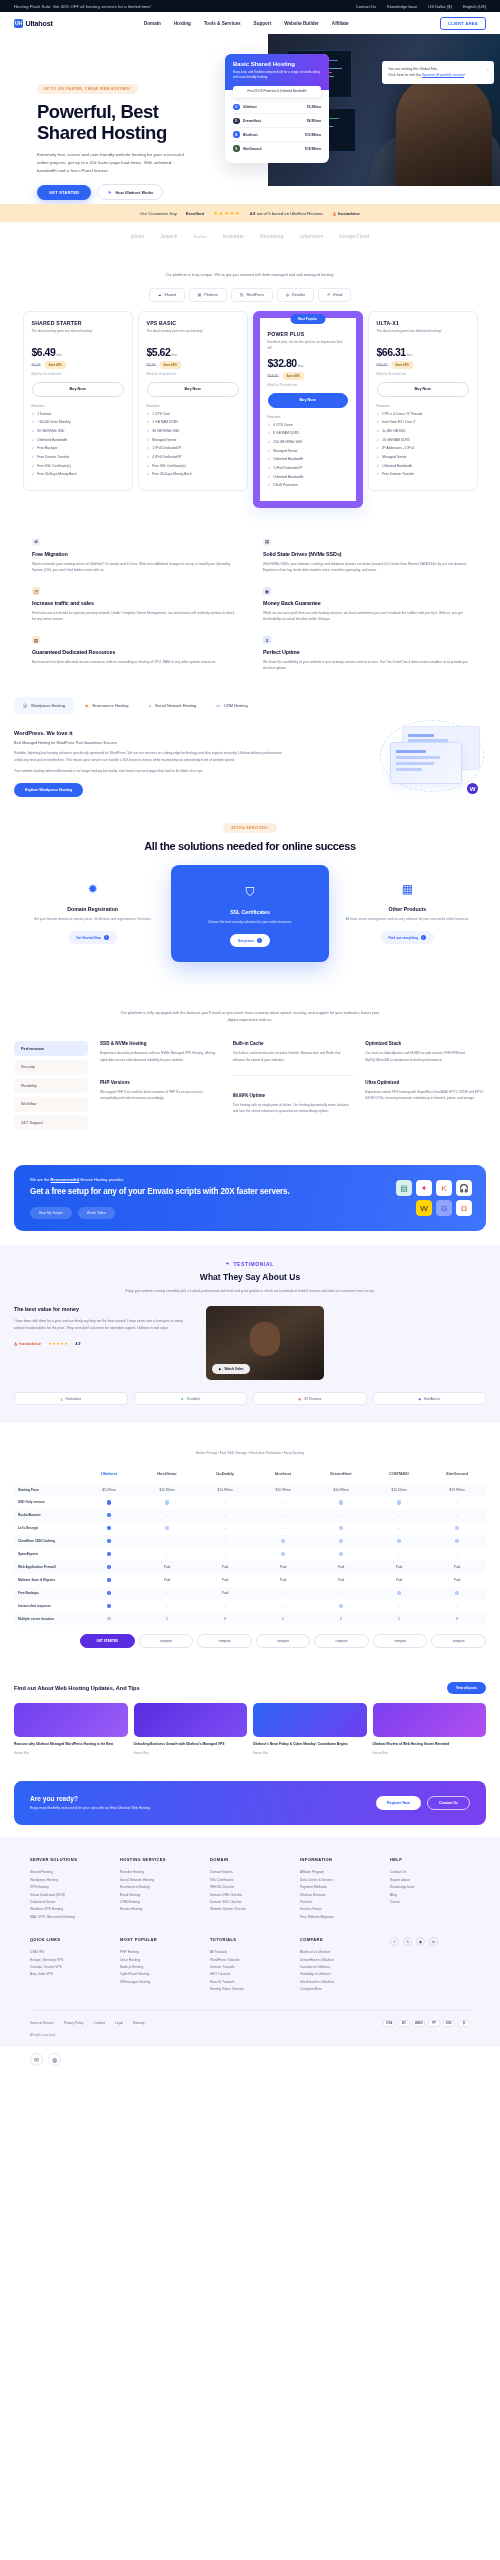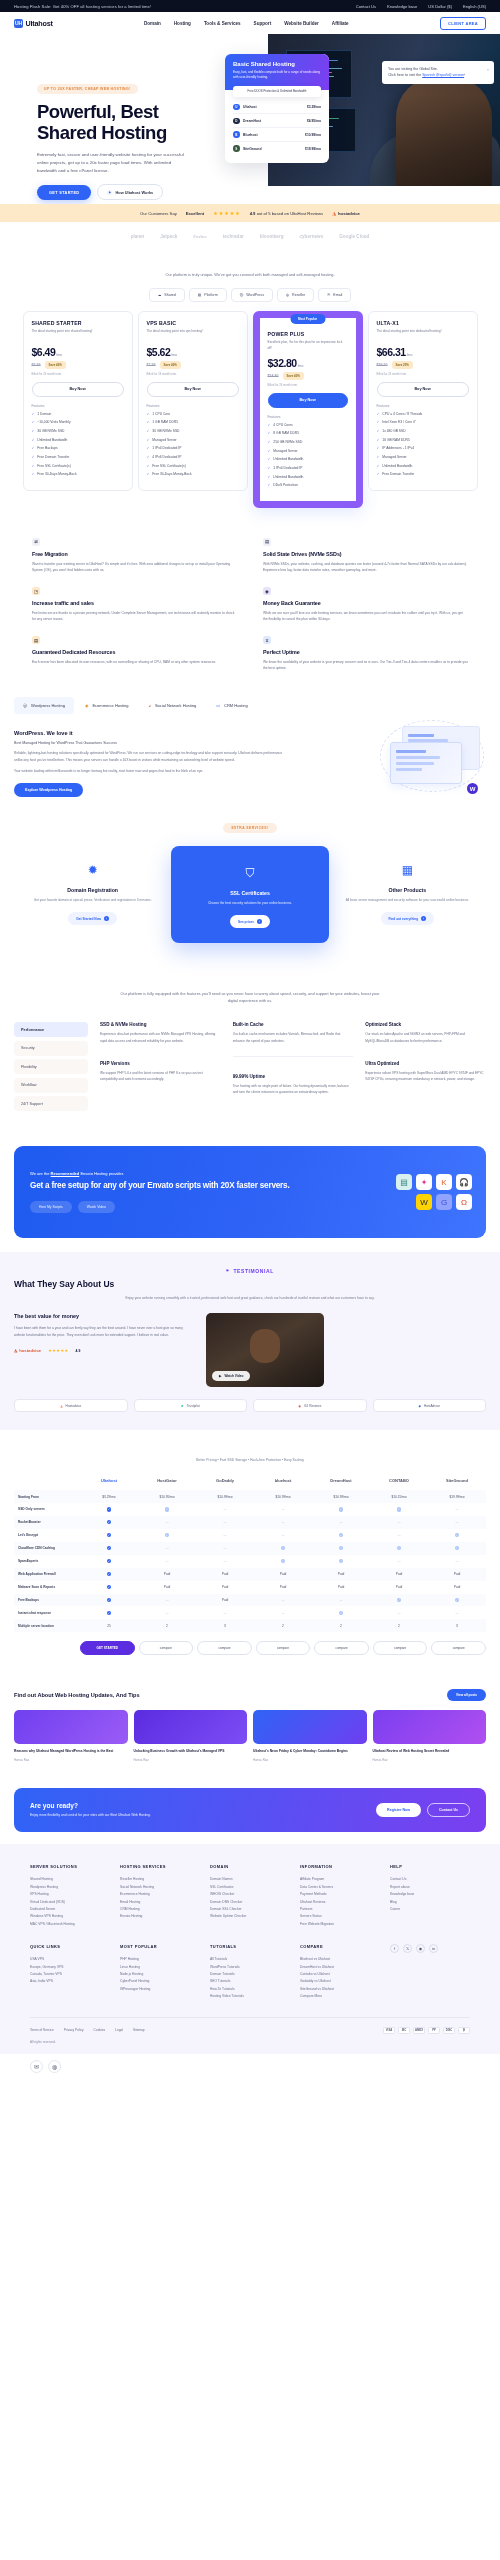--- a/index.html
+++ b/index.html
@@ -130,33 +130,33 @@
   .perf-body{display:grid;grid-template-columns:74px 1fr 1fr 1fr;gap:0 12px;margin-top:18px}
   .pv-list{display:flex;flex-direction:column;gap:3.5px}
   .pv{background:#fbf7f4;border-radius:4px;font-size:3.8px;color:#4a4f66;padding:5.5px 7px}
   .pv.on{background:#e8eeff;color:#2b3148;font-weight:700}
   .pcol h6{font-size:4.6px;font-weight:700;margin-bottom:4px}
   .pcol p{font-size:3.2px;line-height:1.95;color:#6b7088}
   .pcol .blk{margin-bottom:17px}
   .pcol .blk.sep{border-bottom:.5px solid #eef0f6;padding-bottom:12px}
 
   
-  .envato{margin:14px;border-radius:9px;background:linear-gradient(105deg,#1f5bf0,#2f63f6 55%,#3f74ff);padding:25px 16px;color:#fff;display:flex;justify-content:space-between;align-items:center}
+  .envato{margin:14px;border-radius:9px;background:linear-gradient(105deg,#1f5bf0,#2f63f6 55%,#3f74ff);padding:12px 16px;color:#fff;display:flex;justify-content:space-between;align-items:center}
   .envato .rec{font-size:4px}
   .envato .rec u{font-weight:700}
   .envato h3{font-size:8.2px;font-weight:700;line-height:1.3;margin-top:5px;letter-spacing:-.2px}
   .envato .ebtns{display:flex;gap:6px;margin-top:9px}
   .ebtn{background:rgba(255,255,255,.17);border-radius:20px;font-size:3.4px;padding:4px 9px;color:#e9f0ff}
   .etiles{display:grid;grid-template-columns:repeat(4,1fr);gap:4px;width:74px}
   .etile{width:16px;height:16px;border-radius:4px;display:flex;align-items:center;justify-content:center;font-size:8px;background:rgba(255,255,255,.16)}
 
   
   .testi{background:#f6f5fd;padding:16px 14px 18px}
   .testi .eye{display:flex;align-items:center;justify-content:center;gap:4px;color:#6b3ff0;font-size:5px;font-weight:700;letter-spacing:.6px}
-  .testi h2{text-align:left;font-size:8.5px;font-weight:700;margin-top:5px}
+  .testi h2{text-align:center;font-size:8.5px;font-weight:700;margin-top:5px}
   .testi .tsub{text-align:center;font-size:3.3px;line-height:1.85;color:#75798f;margin:6px auto 0;max-width:290px}
   .trow{display:flex;gap:12px;margin-top:12px;align-items:flex-start}
   .tleft{width:180px}
   .tleft h4{font-size:5.4px;font-weight:700}
   .tleft p{font-size:3.3px;line-height:1.95;color:#6b7088;margin-top:6px}
   .tmeta{display:flex;align-items:center;gap:7px;margin-top:10px}
   .tmeta .hl{display:flex;align-items:center;gap:2px;font-size:4.2px;font-weight:700;color:#e05b34}
   .tmeta .stars{color:#ffb400;font-size:4px;letter-spacing:.5px}
   .tvideo{width:118px;height:74px;border-radius:5px;position:relative;overflow:hidden;
     background:linear-gradient(150deg,#2d2320,#4a3a2e 45%,#1d1714)}
@@ -641,20 +641,21 @@
     </div>
     <h3>WordPress. We love it</h3>
     <div class="lead">Best Managed Hosting for WordPress That Guarantees Success</div>
     <p>Reliable, lightning-fast hosting solutions specifically optimized for WordPress. We run our services on cutting-edge technology and take support seriously. Ultahost delivers performance unlike any host you've tried before. This means your servers can handle a 10X boost in visitors while maintaining an astonishing level of website speed.</p>
     <p>Your website loading within milliseconds is no longer fantasy but reality, start faster now and pages that load in the blink of an eye.</p>
     <div class="wpbtn">Explore Wordpress Hosting</div>
   </div>
 
   <div class="solutions">
     <span class="eyebrow">EXTRA SERVICES!</span>
+    <div class="sec-title" style="margin-top:7px">All the solutions needed for online success</div>
     <div class="scards">
       <div class="scard">
         <div class="sico">✹</div>
         <h5>Domain Registration</h5>
         <p>Get your favorite domain at special prices. Verification and registration in 3 minutes.</p>
         <div class="sbtn">
             <span>Get Started Now</span>
             <span class="arw">›</span>
           </div>
       </div>

